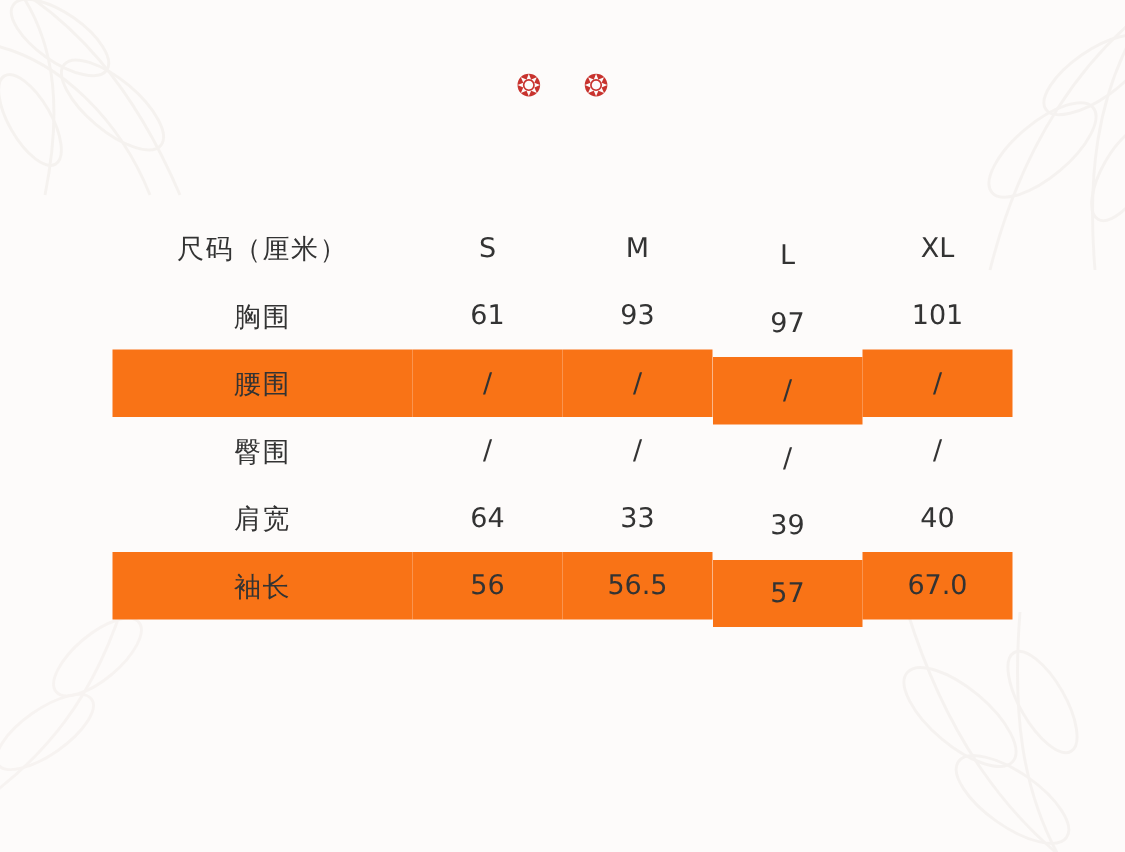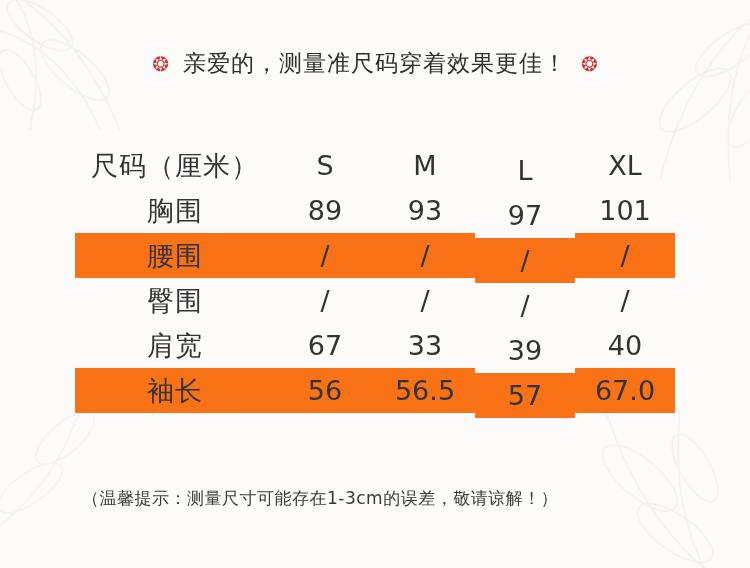--- a/index.html
+++ b/index.html
@@ -66,21 +66,21 @@
     left: 75px;
     width: 600px;
     border-collapse: collapse;
     table-layout: fixed;
   }
   .size-table td, .size-table th {
     height: 45px;
     text-align: center;
     font-weight: normal;
     color: #333;
-    font-size: 27px;
+    font-size: 18px;
     font-family: "DejaVu Sans", sans-serif;
     vertical-align: middle;
     padding: 0;
   }
   .size-table col.c-label { width: 200px; }
   .size-table col.c-val   { width: 100px; }
 
   .size-table tr.shaded td {
     background: #f97316;
   }
@@ -160,21 +160,20 @@
     <path d="M5 175 C60 140 95 95 115 25"></path>
     <ellipse cx="60" cy="120" rx="38" ry="15" transform="rotate(-35 60 120)"></ellipse>
     <ellipse cx="95" cy="70" rx="36" ry="15" transform="rotate(-40 95 70)"></ellipse>
   </g>
 </svg>
 
 <div class="page">
 
   <div class="header">
     <span class="header-deco">❂</span>
-    <span class="header-title">亲爱的，测量准尺码穿着效果更佳！</span>
     <span class="header-deco">❂</span>
   </div>
 
   <table class="size-table">
     <colgroup>
       <col class="c-label">
         <col class="c-val">
         <col class="c-val">
         <col class="c-val">
         <col class="c-val">
@@ -183,21 +182,21 @@
       <tr class="plain">
         <td class="head-label">尺码（厘米）</td>
         <td class="head-size">S</td>
         <td class="head-size">M</td>
         <td class="head-size nudge-down">L</td>
         <td class="head-size">XL</td>
       </tr>
 
       <tr class="plain">
         <td class="row-label">胸围</td>
-        <td class="cell-val">89</td>
+        <td class="cell-val">61</td>
         <td class="cell-val">93</td>
         <td class="cell-val nudge-down">97</td>
         <td class="cell-val">101</td>
       </tr>
 
       <tr class="shaded">
         <td class="row-label">腰围</td>
         <td class="cell-val">/</td>
         <td class="cell-val">/</td>
         <td class="cell-val nudge-down">/</td>
@@ -208,31 +207,30 @@
         <td class="row-label">臀围</td>
         <td class="cell-val">/</td>
         <td class="cell-val">/</td>
         <td class="cell-val nudge-down">/</td>
         <td class="cell-val">/</td>
       </tr>
 
 
       <tr class="plain">
         <td class="row-label">肩宽</td>
-        <td class="cell-val">67</td>
+        <td class="cell-val">64</td>
         <td class="cell-val">33</td>
         <td class="cell-val nudge-down">39</td>
         <td class="cell-val">40</td>
       </tr>
 
       <tr class="shaded">
         <td class="row-label">袖长</td>
         <td class="cell-val">56</td>
         <td class="cell-val">56.5</td>
         <td class="cell-val nudge-down">57</td>
         <td class="cell-val">67.0</td>
       </tr>
     </tbody>
   </table>
 
-  <div class="footnote">（温馨提示：测量尺寸可能存在1-3cm的误差，敬请谅解！）</div>
 
 </div>
 
 </body></html>

